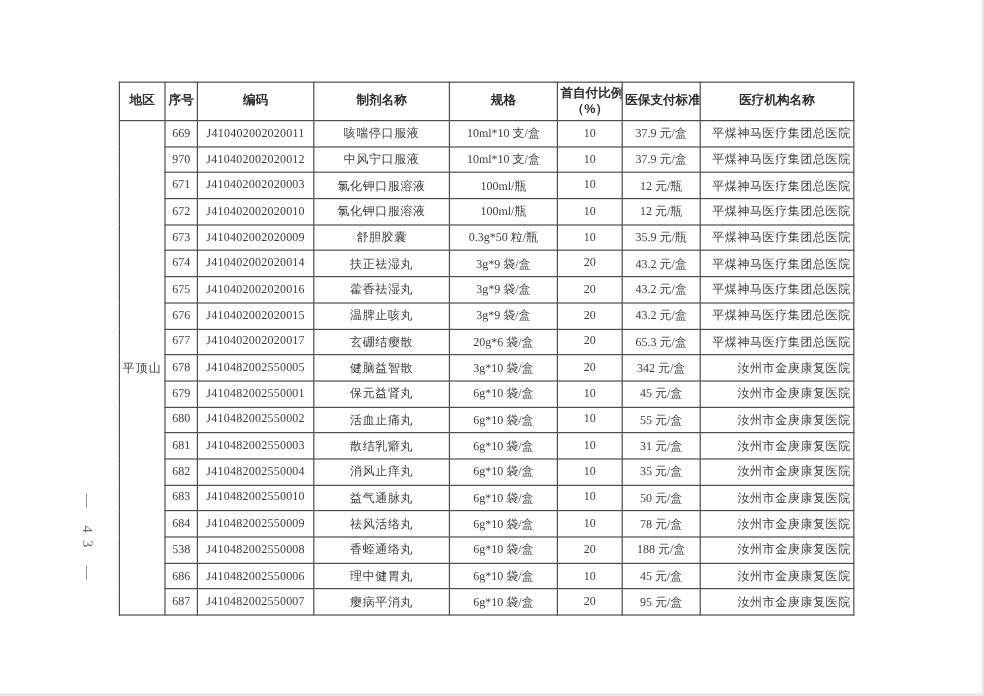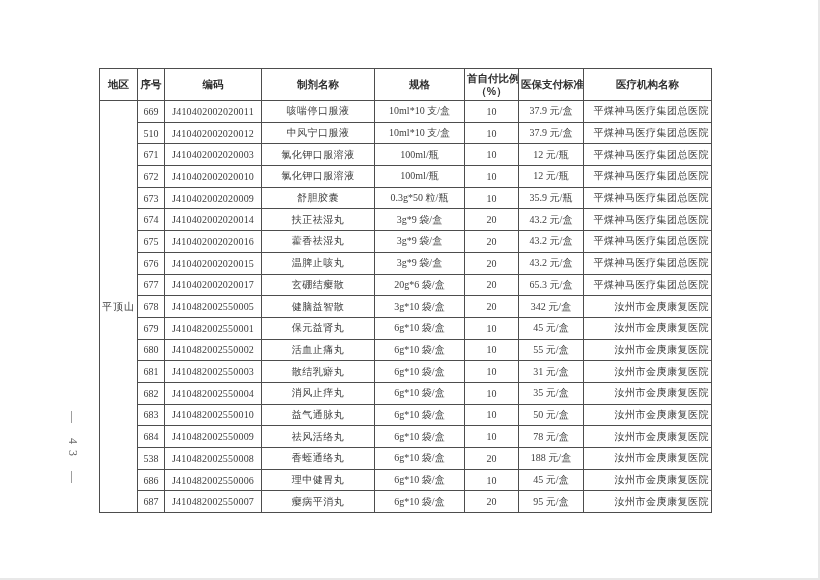--- a/index.html
+++ b/index.html
@@ -113,21 +113,21 @@
       <td class="c-region" rowspan="19">平顶山</td>
           <td class="c-no">669</td>
       <td class="c-code">J410402002020011</td>
       <td class="c-name">咳喘停口服液</td>
       <td class="c-spec">10ml*10 支/盒</td>
       <td class="c-ratio">10</td>
       <td class="c-standard">37.9 元/盒</td>
       <td class="c-hospital">平煤神马医疗集团总医院</td>
     </tr>
         <tr>
-      <td class="c-no">510</td>
+      <td class="c-no">970</td>
       <td class="c-code">J410402002020012</td>
       <td class="c-name">中风宁口服液</td>
       <td class="c-spec">10ml*10 支/盒</td>
       <td class="c-ratio">10</td>
       <td class="c-standard">37.9 元/盒</td>
       <td class="c-hospital">平煤神马医疗集团总医院</td>
     </tr>
         <tr>
       <td class="c-no">671</td>
       <td class="c-code">J410402002020003</td>

